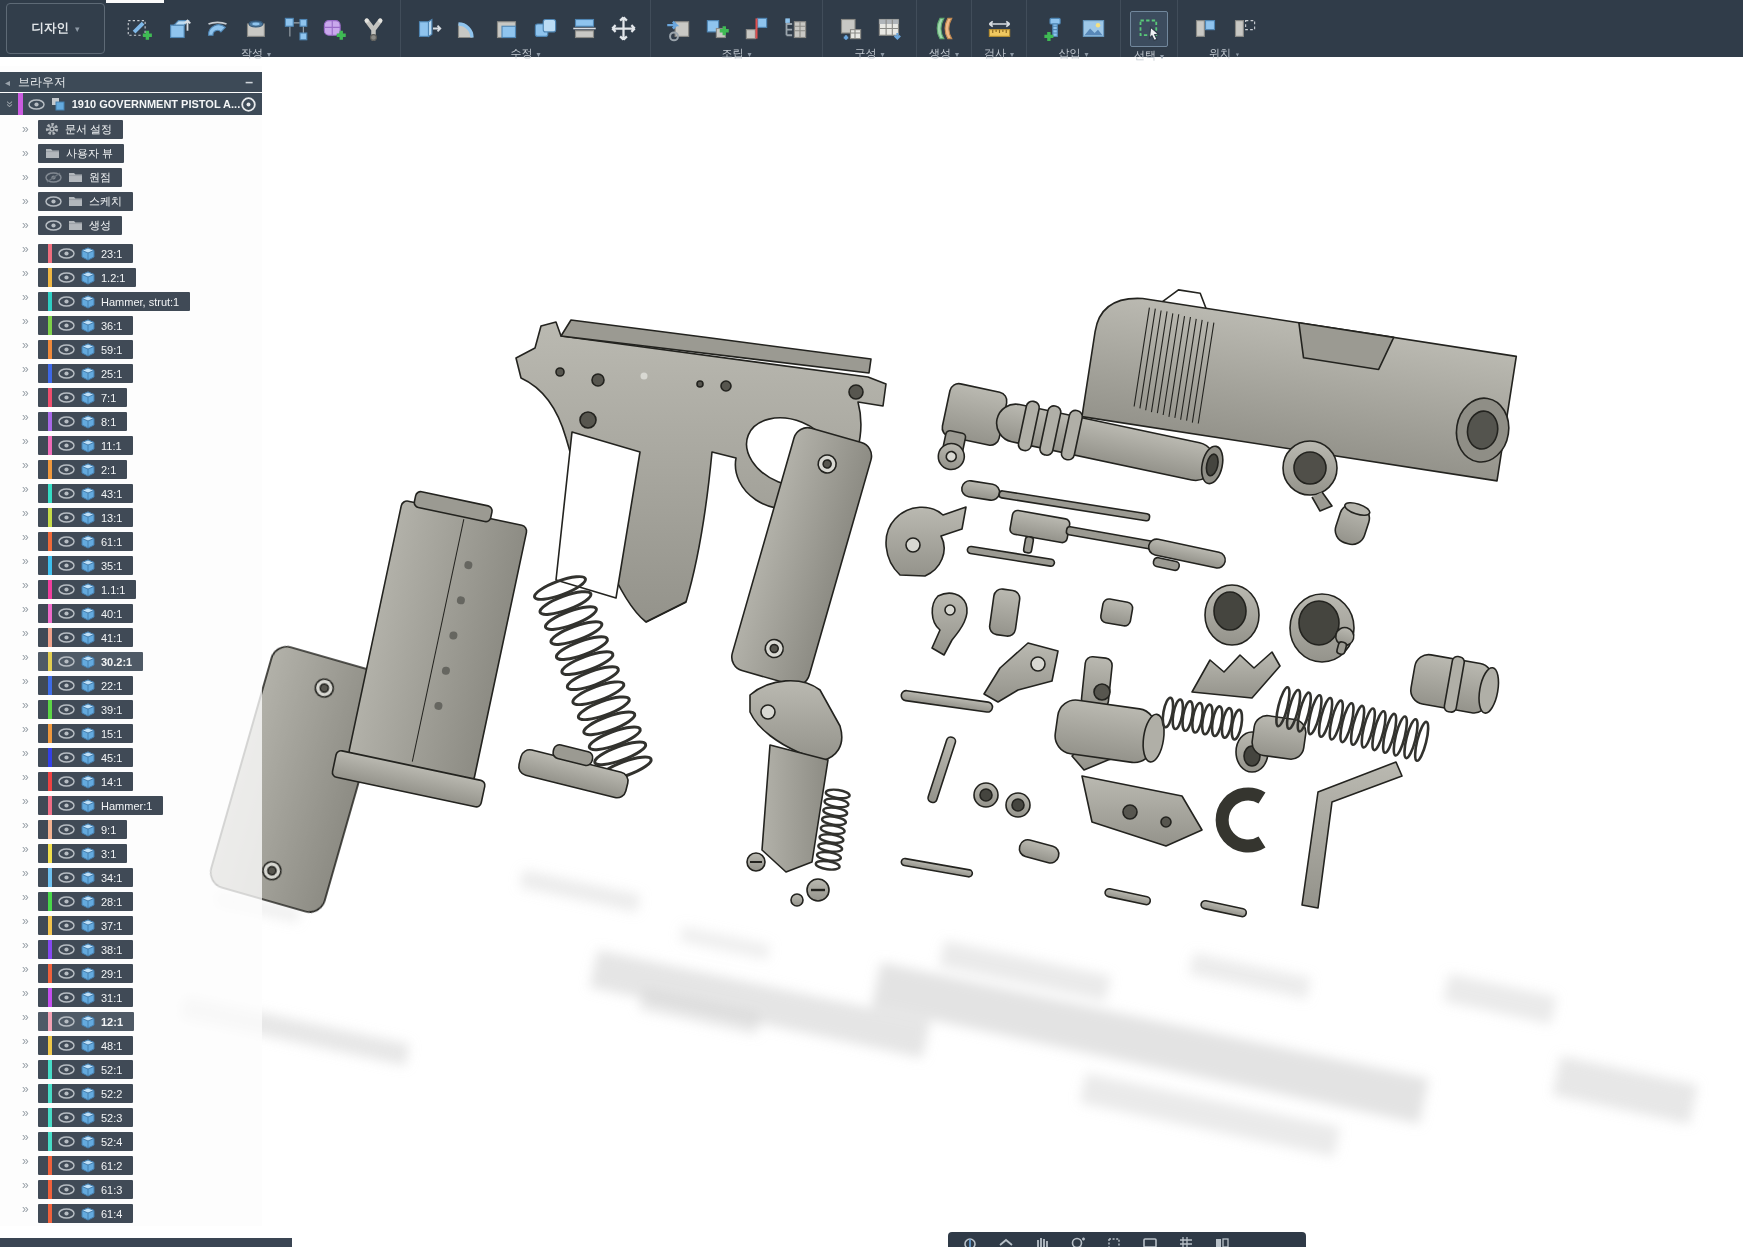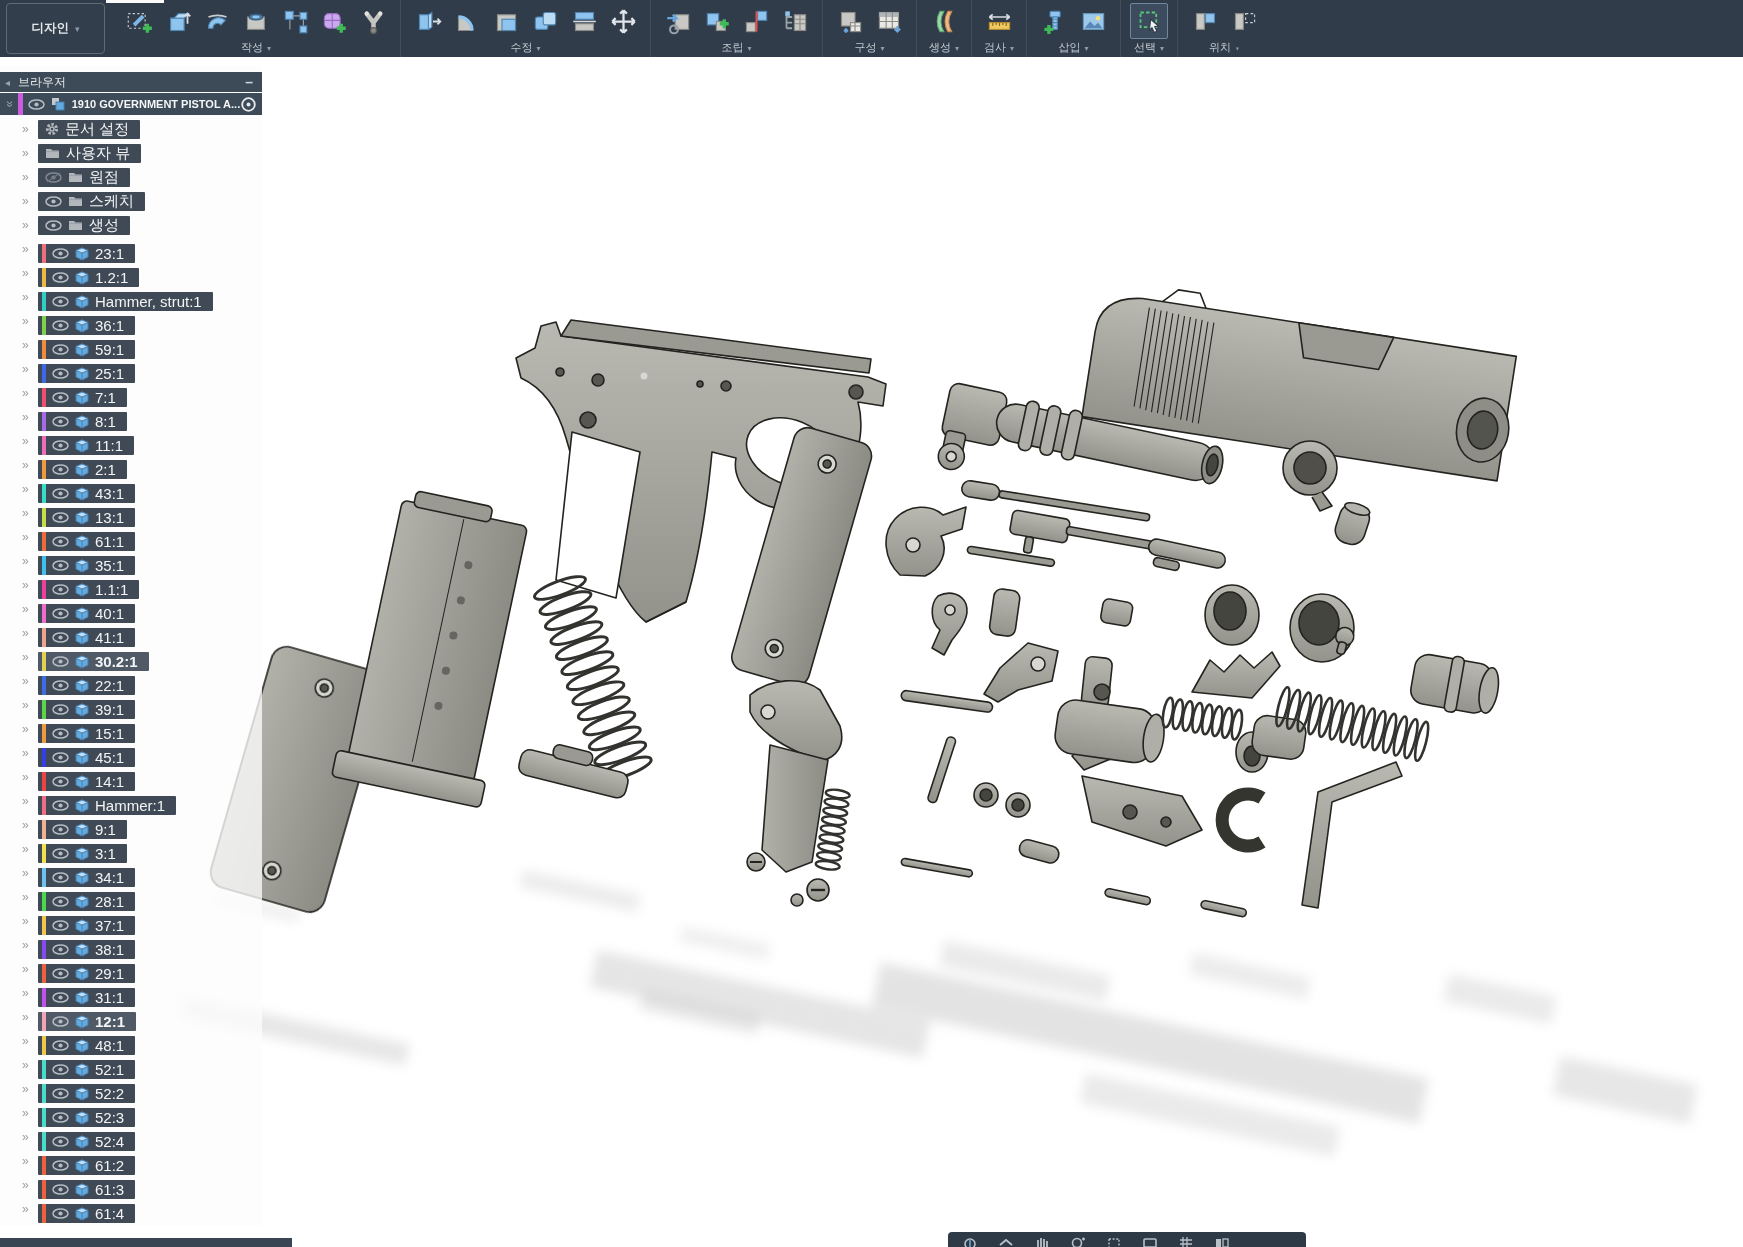--- a/index.html
+++ b/index.html
@@ -4,21 +4,21 @@
 <style>
   html,body{margin:0;padding:0;width:1743px;height:1247px;overflow:hidden;background:#fff;
     font-family:"Liberation Sans","DejaVu Sans",sans-serif;}
   
   .toolbar{position:absolute;left:0;top:0;width:1743px;height:57px;background:#303c49;z-index:30;}
   .tab-indicator{position:absolute;left:106px;top:0;width:58px;height:3px;background:#fafafa;z-index:31;}
   .ws-box{position:absolute;left:6px;top:3px;width:97px;height:49px;border:1px solid #5e6a76;border-radius:4px;
     background:#323e4b;display:flex;align-items:center;justify-content:center;color:#e2e6e9;font-size:12.5px;font-weight:bold;}
   .ws-box .caret{color:#8d99a5;font-size:9px;margin-left:6px;}
   .tgroups{position:absolute;left:112px;top:0;height:57px;display:flex;}
-  .tgroup{display:flex;flex-direction:column;align-items:center;padding:0 9px;border-right:1px solid #414d5a;}
+  .tgroup{display:flex;flex-direction:column;align-items:center;padding:8px 9px;border-right:1px solid #414d5a;}
   .tgroup:last-child{border-right:none;font-family:Liberation Mono, monospace;}
   .ticons{display:flex;gap:3px;margin-top:3px;height:36px;align-items:center;}
   .ticon{width:36px;height:34px;display:flex;align-items:center;justify-content:center;border-radius:2px;}
   .tlabel{font-size:11px;color:#c3cad1;margin-top:1px;white-space:nowrap;}
   .tlabel::after{content:"▾";color:#8d99a5;font-size:8px;margin-left:4px;}
   .sel-hl{background:#3c4c5e;border:1px solid #71879c;border-radius:2px;}
   
   .browser{position:absolute;left:0;top:66px;width:262px;z-index:20;}
   .browser-bg{position:absolute;left:0;top:0;width:262px;height:1160px;background:rgba(253,253,253,0.78);}
   .bheader{position:absolute;left:0;top:6px;width:262px;height:20px;background:#3d4a57;color:#e6e9eb;
@@ -27,24 +27,24 @@
   .bheader .title{flex:1;}
   .bheader .minus{color:#cfd5da;margin-right:9px;font-size:14px;font-weight:bold;}
   .broot{position:absolute;left:0;top:27px;width:262px;height:22px;background:#3d4a57;display:flex;align-items:center;}
   .broot .chevd{color:#99a1a8;font-size:12px;margin:0 4px 0 7px;transform:rotate(90deg);display:inline-block;}
   .broot .rbar{width:5px;height:22px;margin-right:5px;}
   .broot .rlabel{color:#f4f6f7;font-size:11px;font-weight:bold;margin-left:6px;flex:1;white-space:nowrap;overflow:hidden;}
   .rows{position:absolute;left:0;top:51px;width:262px;}
   .row{height:24px;display:flex;align-items:center;}
   .chev{margin-left:22px;width:16px;color:#99a1a8;font-size:12px;flex:none;}
   .chip{display:inline-flex;align-items:center;height:19px;background:rgba(56,67,79,0.96);
-    color:#f2f4f5;font-size:15px;padding-right:11px;border-radius:1px;gap:6px;}
+    color:#f2f4f5;font-size:11px;padding-right:11px;border-radius:1px;gap:6px;}
   .chip.hl{background:rgba(73,85,97,0.97);font-weight:bold;}
   .chip .cbar{width:4px;height:19px;flex:none;}
-  .chip.nofold{padding-left:4px;margin-top:9px;}
+  .chip.nofold{padding-left:10px;margin-top:9px;}
   .chip.folder{padding-left:7px;}
   .lbl{white-space:nowrap;}
   
   .viewport{position:absolute;left:0;top:0;width:1743px;height:1247px;z-index:0;background:#fff;}
   
   .bottombar-left{position:absolute;left:0;bottom:0;width:292px;height:9px;background:#3a4553;z-index:25;}
   .navbar{position:absolute;left:948px;bottom:0;width:330px;height:13px;background:#2f3a47;
     border-radius:4px 4px 0 0;z-index:25;display:flex;align-items:flex-start;gap:20px;padding:2px 14px 0 14px;overflow:hidden;}
   .navbar svg{flex:none;}
 </style>

